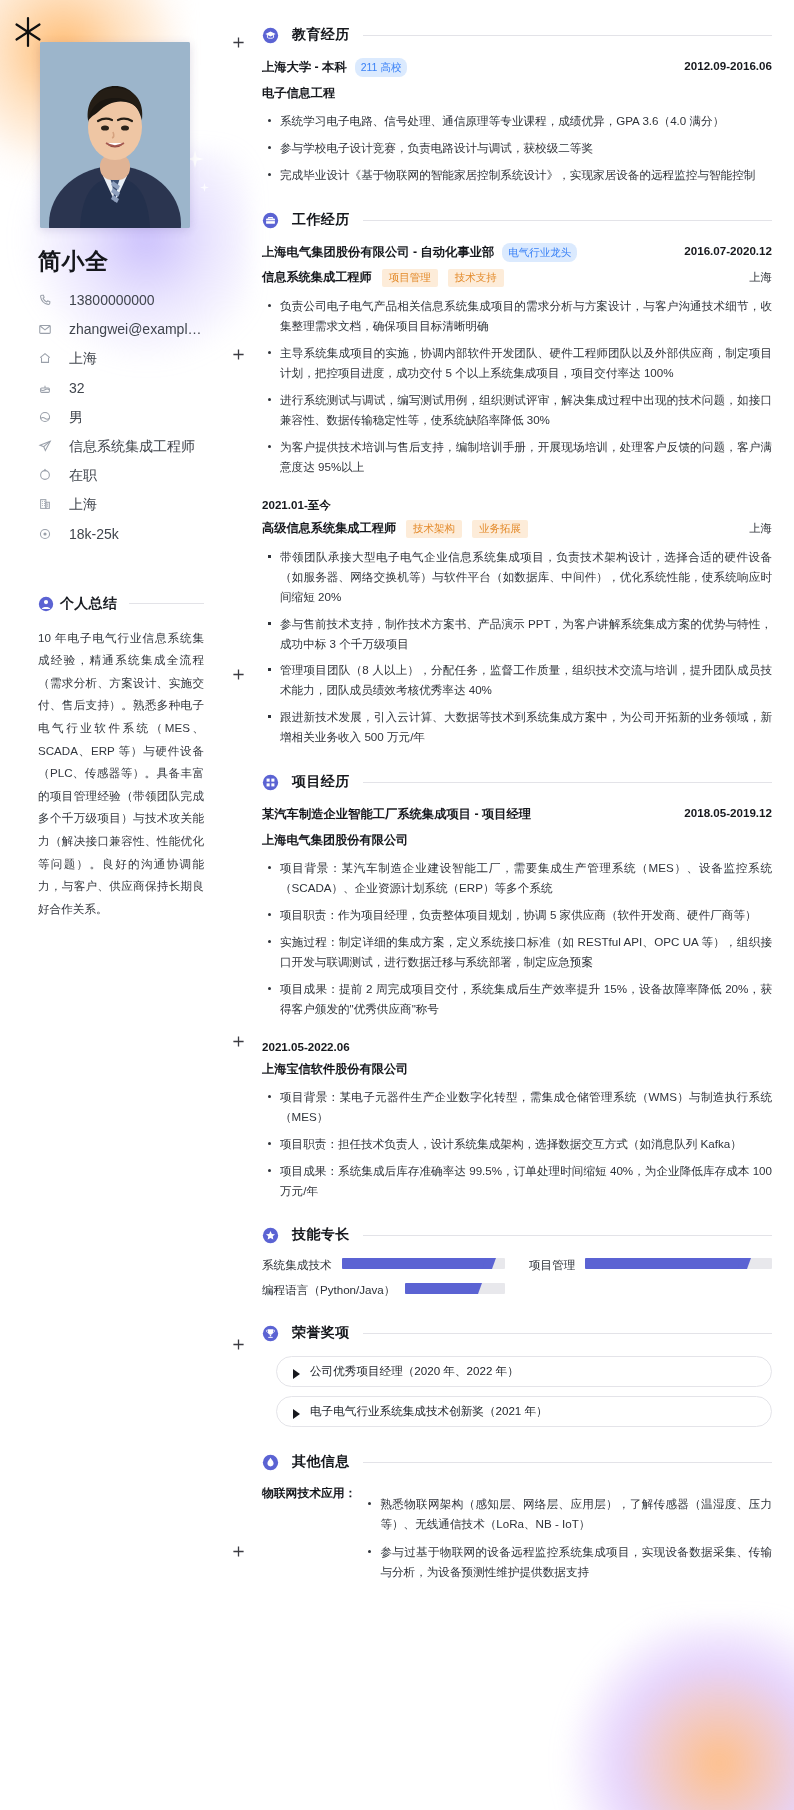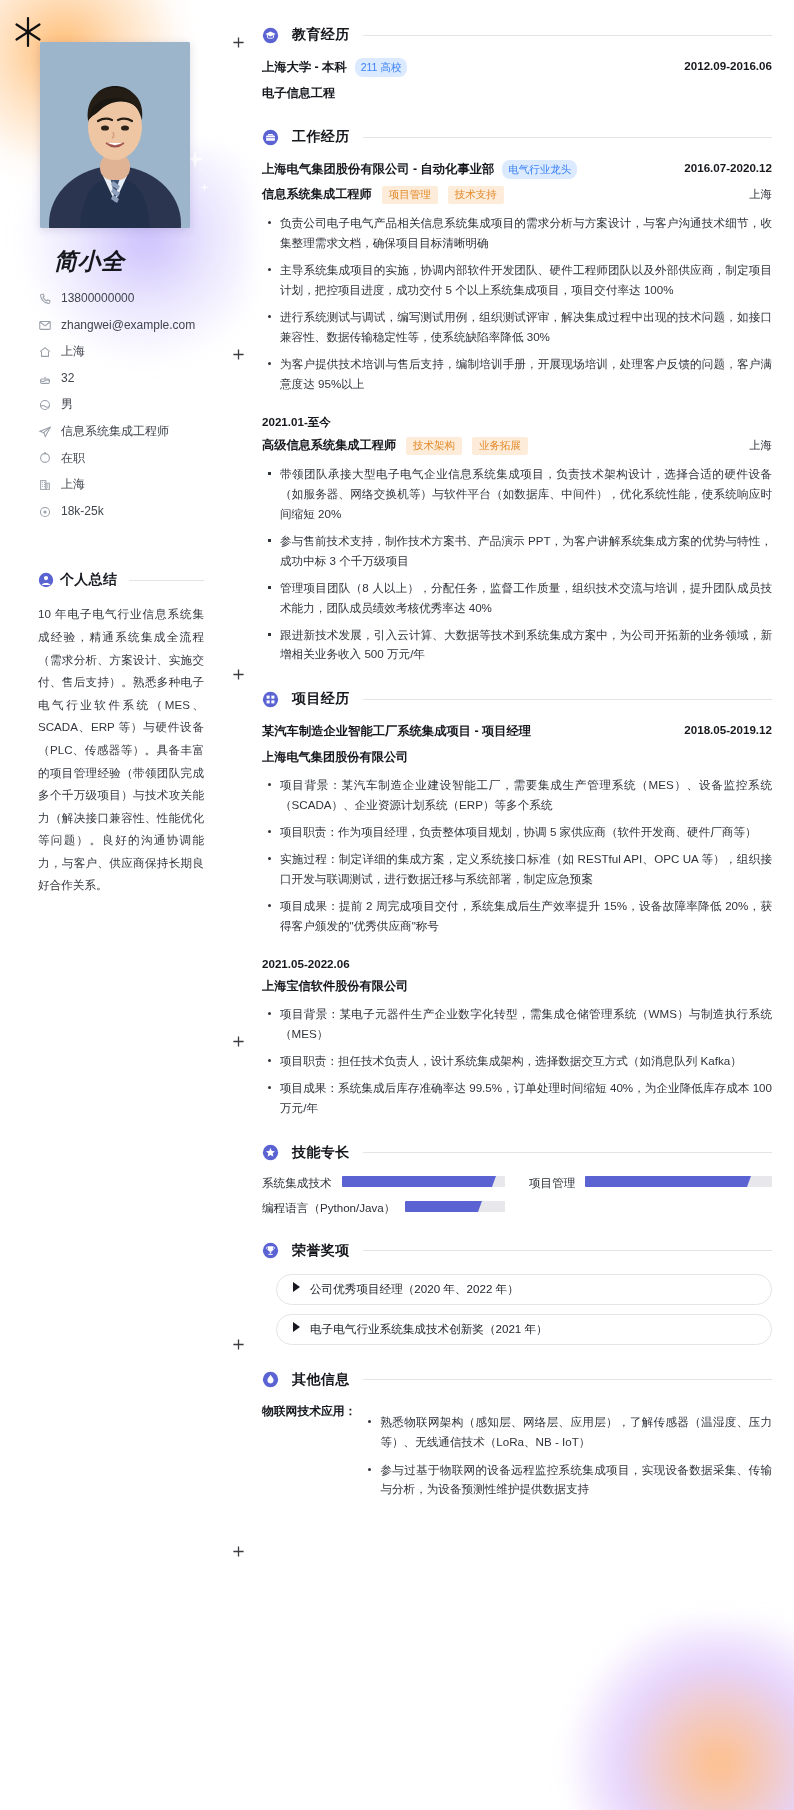--- a/index.html
+++ b/index.html
@@ -46,26 +46,26 @@
 
   
   .photo-wrap { position:relative; width:150px; height:186px; margin: 4px 0 0 6px; }
   .photo {
     width:150px; height:186px; border-radius:2px; overflow:hidden; position:relative;
     background: linear-gradient(180deg,#9db7cd 0%, #8fa9c2 100%);
     box-shadow: 0 2px 10px rgba(60,50,120,0.16);
   }
   .photo svg { display:block; width:100%; height:100%; }
   .name {
-    margin: 18px 0 14px 20px; font-size: 23px; font-weight: 700; letter-spacing: .5px; color:#15171c;font-style:italic;
+    margin: 18px 0 14px 4px; font-size: 23px; font-weight: 700; letter-spacing: .5px; color:#15171c;
   }
   .contact-list { margin: 0 0 0 4px; padding:0; list-style:none; }
   .contact-item {
-    display:flex; align-items:center; gap:9px; margin-bottom: 11px;
-    font-size: 12px; color:#40454d; line-height:1.3;
+    display:flex; align-items:center; gap:17px; margin-bottom: 11px;
+    font-size: 14px; color:#40454d; line-height:1.3;
   }
   .contact-item .ic { flex:0 0 14px; width:14px; height:14px; color:#9aa0aa; display:block; }
   .contact-item .ic svg { display:block; width:14px; height:14px; }
   .contact-item .txt { white-space:nowrap; overflow:hidden; text-overflow:ellipsis; }
 
   .side-section { margin: 52px 0 0 4px; }
   .side-head { display:flex; align-items:center; gap:6px; }
   .side-head .badge-ic { flex:0 0 16px; width:16px; height:16px; }
   .side-head h3 { margin:0; font-size:14px; font-weight:700; color:#191c22; letter-spacing:.3px; }
   .side-head .rule { flex:1 1 auto; height:1px; background:#e3e3e8; margin-left:6px; }
@@ -121,21 +121,21 @@
   }
   .skill .fill { position:absolute; left:0; top:0; bottom:0; background:#5b63d3; }
   .skill .fill::after {
     content:""; position:absolute; right:-5px; top:0; bottom:0; width:10px;
     background:#5b63d3; transform: skewX(-20deg);
   }
 
   
   .honor {
     border:1px solid #e4e4e9; border-radius:16px; padding: 7px 16px; margin-bottom: 9px;
-    font-size:11.6px; color:#22262d; display:flex; align-items:flex-start; gap:10px; background:#fff;
+    font-size:11.6px; color:#22262d; display:flex; align-items:flex-end; gap:10px; background:#fff;
   }
   .honor .tri { flex:0 0 auto; width:0;height:0;border-left:7px solid #16181d;border-top:5px solid transparent;border-bottom:5px solid transparent; }
 
   
   .other-row { display:flex; align-items:flex-start; gap:6px; }
   .other-key { flex:0 0 auto; font-size:11.8px; font-weight:700; color:#16181d; padding-top:1px; }
   .other-val { flex:1 1 auto; min-width:0; }
   .other-val ul.bullets > li { margin-bottom:8px; }
 </style>
 </head>
@@ -355,20 +355,25 @@
 
         <div class="entry">
           <div class="entry-row">
             <div class="entry-left">
               <span class="org">上海大学 - 本科</span>
               <span class="tag-blue">211 高校</span>
             </div>
             <div class="entry-right">2012.09-2016.06</div>
           </div>
           <div class="sub">电子信息工程</div>
+          <ul class="bullets">
+            <li>系统学习电子电路、信号处理、通信原理等专业课程，成绩优异，GPA 3.6（4.0 满分）</li>
+            <li>参与学校电子设计竞赛，负责电路设计与调试，获校级二等奖</li>
+            <li>完成毕业设计《基于物联网的智能家居控制系统设计》，实现家居设备的远程监控与智能控制</li>
+          </ul>
         </div>
       </section>
 
       <section class="sec">
         <div class="sec-head">
           <span class="badge-ic">
             <svg viewBox="0 0 20 20">
                 <circle cx="10" cy="10" r="9" fill="#5b63d3"></circle>
                 <rect x="4.8" y="7.6" width="10.4" height="6.2" rx="1" fill="#fff"></rect>
                 <path d="M7.8 7.6 V6.4 h4.4 v1.2" fill="none" stroke="#fff" stroke-width="1.2"></path>

